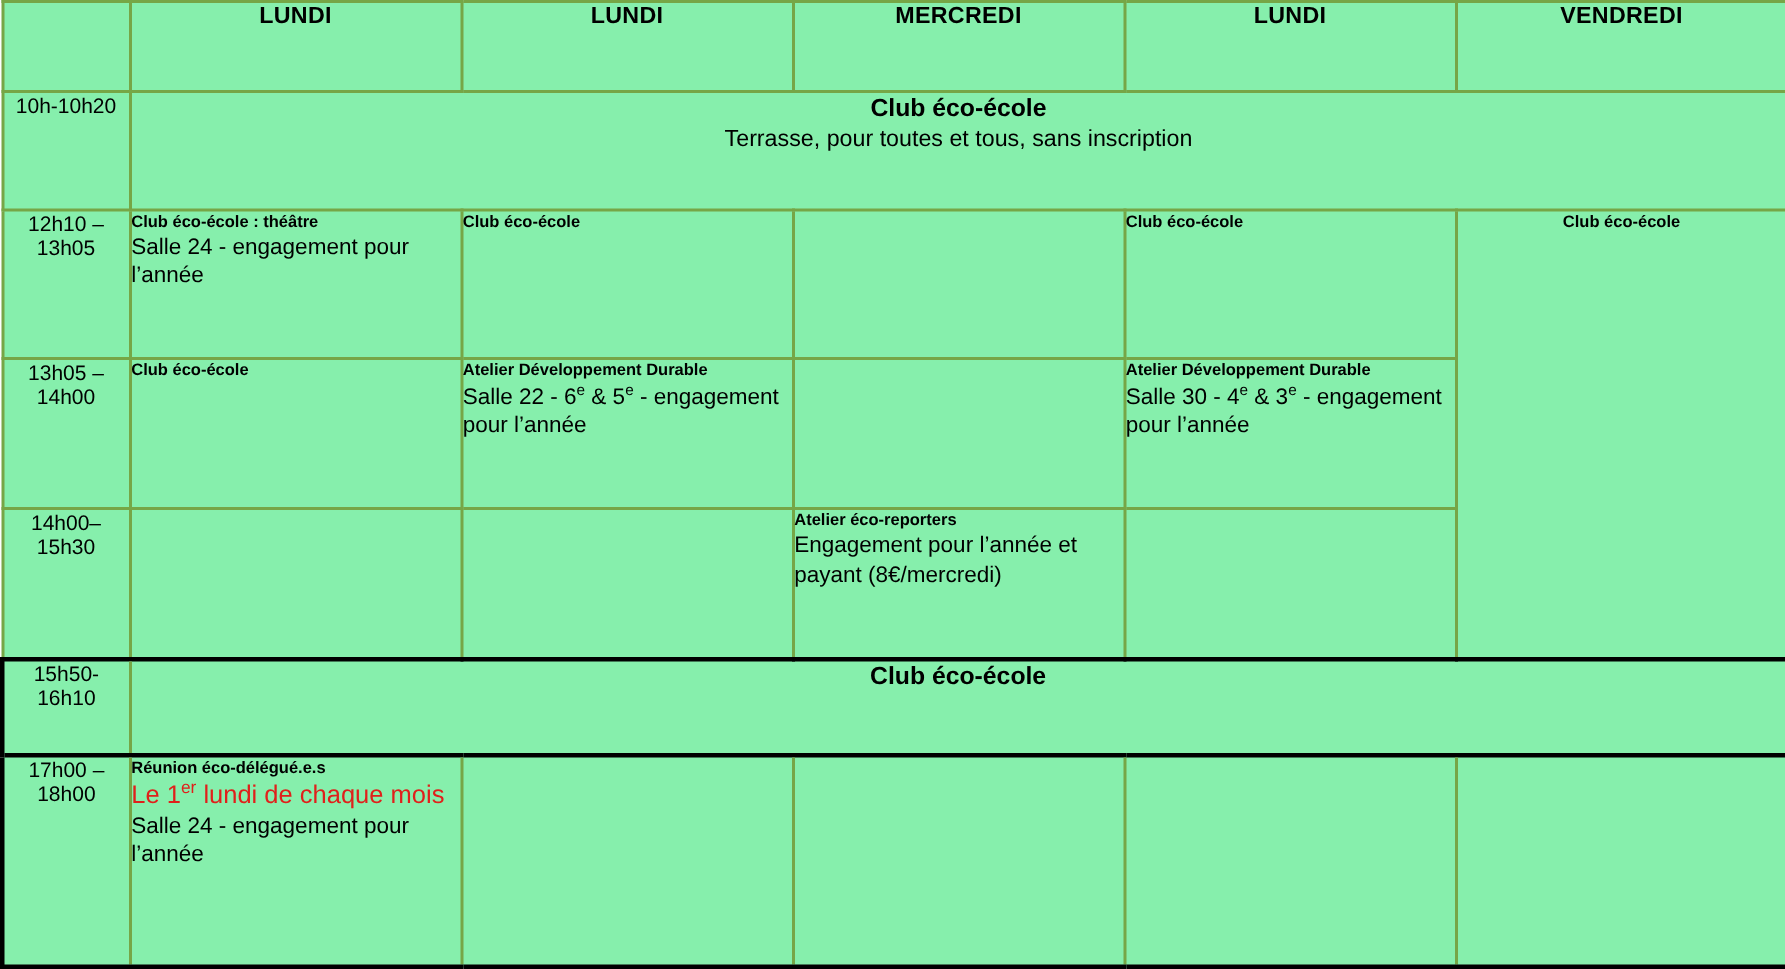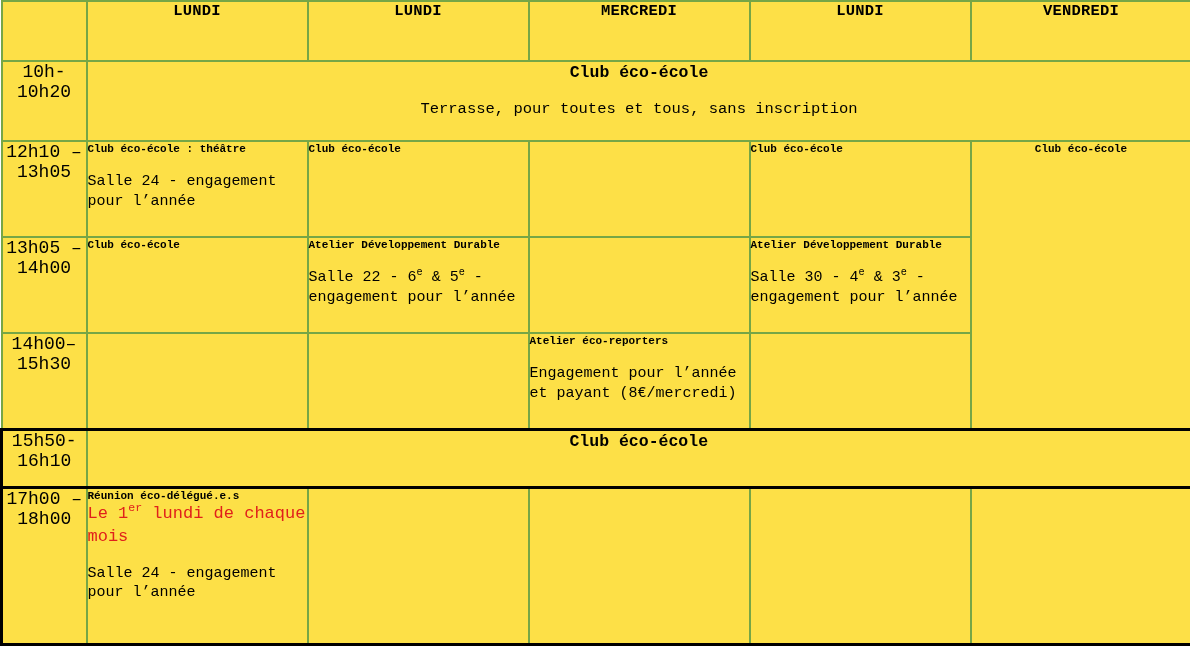--- a/index.html
+++ b/index.html
@@ -17,37 +17,36 @@
   .schedule {
     width: 1190px;
     height: 646px;
     border-collapse: collapse;
     table-layout: fixed;
   }
   .schedule td {
     border: 2px solid #76a646;
     vertical-align: top;
     padding: 0;
-    background: #fde047;
-    font-family: Liberation Mono, monospace;
+    background: #86efac;
   }
   
   col.c-time { width: 85px; }
   col.c-day  { width: 221px; }
 
   .cellpad {
     padding: 6px 8px 6px 10px;
     line-height: 1.28;
     font-size: 15.5px;
   }
   .timecell {
     background: #e5ebe0;
     text-align: center;
     vertical-align: middle;
-    font-size: 18px;
+    font-size: 14px;
     padding: 4px 2px;
   }
   .headcell {
     background: #e5ebe0;
     text-align: center;
     vertical-align: middle;
     font-weight: bold;
     font-size: 15.5px;
     letter-spacing: .2px;
     height: 58px;
@@ -57,21 +56,20 @@
   }
   .title {
     font-weight: bold;
     font-size: 11px;
     line-height: 1.3;
   }
   .sub {
     font-size: 15px;
     line-height: 1.3;
     font-weight: normal;
-    margin-top: 16px;
   }
   .red {
     color: #e0201b;
     font-size: 17px;
     line-height: 1.3;
   }
   .banner {
     text-align: center;
     vertical-align: middle;
   }

